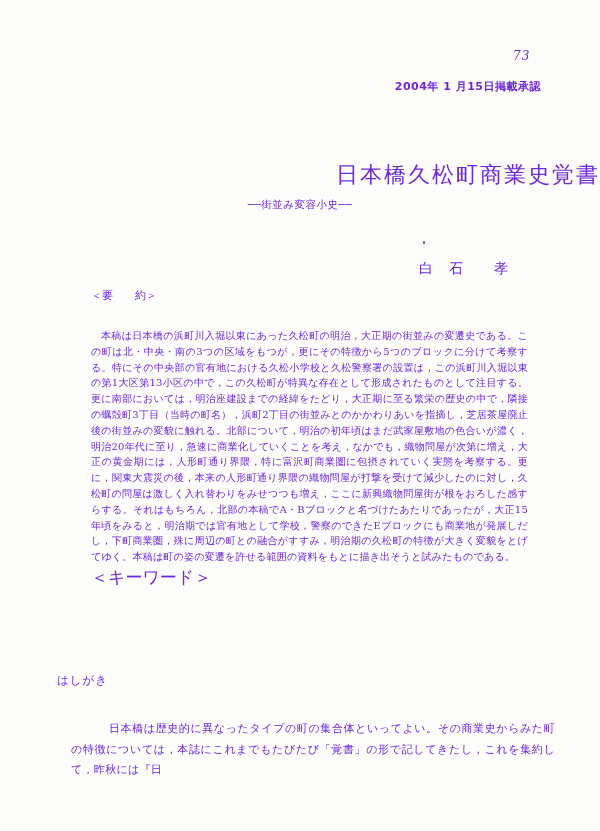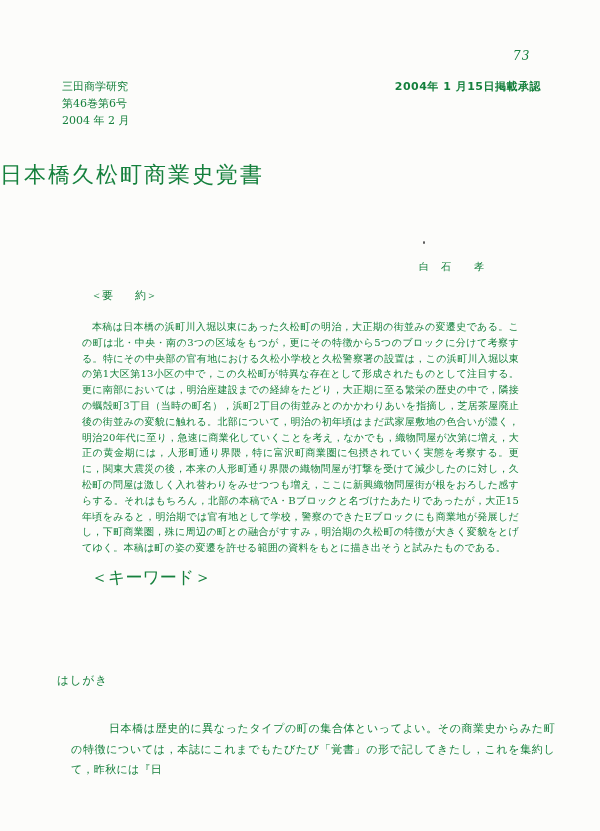--- a/index.html
+++ b/index.html
@@ -6,21 +6,21 @@
     margin: 0;
     padding: 0;
     background: #e8e8e6;
   }
   .page {
     position: relative;
     width: 600px;
     height: 831px;
     margin: 0 auto;
     background: #fcfcfa;
-    color: #15803d;
+    color: #6d28d9;
     font-family: "DejaVu Serif", "Liberation Serif", serif;
     overflow: hidden;
   }
   .page-number {
     position: absolute;
     top: 49px;
     left: 513px;
     font-size: 12px;
     font-style: italic;
     letter-spacing: 1px;
@@ -40,21 +40,21 @@
     font-weight: bold;
     font-family: "DejaVu Sans", "Liberation Sans", sans-serif;
     letter-spacing: 0.5px;
   }
   .paper-title {
     position: absolute;
     top: 160px;
     left: 0;
     right: 0;
     margin: 0;
-    text-align: left;
+    text-align: right;
     font-size: 22px;
     font-weight: normal;
     letter-spacing: 2px;
   }
   .paper-subtitle {
     position: absolute;
     top: 198px;
     left: 0;
     right: 0;
     text-align: center;
@@ -67,36 +67,36 @@
     left: 423px;
     width: 2px;
     height: 3px;
     background: #555;
     border-radius: 50%;
   }
   .author-name {
     position: absolute;
     top: 260px;
     left: 419px;
-    font-size: 10px;
+    font-size: 14px;
     letter-spacing: 1px;
     text-align: right;
   }
   .abstract-heading {
     position: absolute;
     top: 288px;
     left: 91px;
     font-size: 11px;
   }
   .abstract-body {
     position: absolute;
     top: 319px;
     left: 82px;
     width: 437px;
-    margin: 0;
+    margin: 9px;
     font-size: 10px;
     line-height: 15.8px;
     text-align: justify;
     text-indent: 1em;
     word-break: break-all;
     letter-spacing: 0.2px;
   }
   .keywords-heading {
     position: absolute;
     top: 566px;
@@ -139,30 +139,26 @@
     letter-spacing: 0.3px;
   }
 </style>
 </head>
 <body>
 
 <div class="page">
 
   <div class="page-number">73</div>
 
-  <div class="journal-block">
-    <div>三田商学研究</div>
-    <div>第46巻第6号</div>
-    <div>2004 年 2 月</div>
-  </div>
 
   <div class="approval">2004年 1 月15日掲載承認</div>
 
   <h1 class="paper-title">日本橋久松町商業史覚書</h1>
 
+  <div class="paper-subtitle">──街並み変容小史──</div>
 
   <div class="ink-speck"></div>
 
   <div class="author-name">白　石　　孝</div>
 
   <div class="abstract-heading">＜要　　約＞</div>
 
   <p class="abstract-body">本稿は日本橋の浜町川入堀以東にあった久松町の明治，大正期の街並みの変遷史である。この町は北・中央・南の3つの区域をもつが，更にその特徴から5つのブロックに分けて考察する。特にその中央部の官有地における久松小学校と久松警察署の設置は，この浜町川入堀以東の第1大区第13小区の中で，この久松町が特異な存在として形成されたものとして注目する。更に南部においては，明治座建設までの経緯をたどり，大正期に至る繁栄の歴史の中で，隣接の蠣殻町3丁目（当時の町名），浜町2丁目の街並みとのかかわりあいを指摘し，芝居茶屋廃止後の街並みの変貌に触れる。北部について，明治の初年頃はまだ武家屋敷地の色合いが濃く，明治20年代に至り，急速に商業化していくことを考え，なかでも，織物問屋が次第に増え，大正の黄金期には，人形町通り界隈，特に富沢町商業圏に包摂されていく実態を考察する。更に，関東大震災の後，本来の人形町通り界隈の織物問屋が打撃を受けて減少したのに対し，久松町の問屋は激しく入れ替わりをみせつつも増え，ここに新興織物問屋街が根をおろした感すらする。それはもちろん，北部の本稿でA・Bブロックと名づけたあたりであったが，大正15年頃をみると，明治期では官有地として学校，警察のできたEブロックにも商業地が発展しだし，下町商業圏，殊に周辺の町との融合がすすみ，明治期の久松町の特徴が大きく変貌をとげてゆく。本稿は町の姿の変遷を許せる範囲の資料をもとに描き出そうと試みたものである。</p>
 
   <div class="keywords-heading">＜キーワード＞</div>

